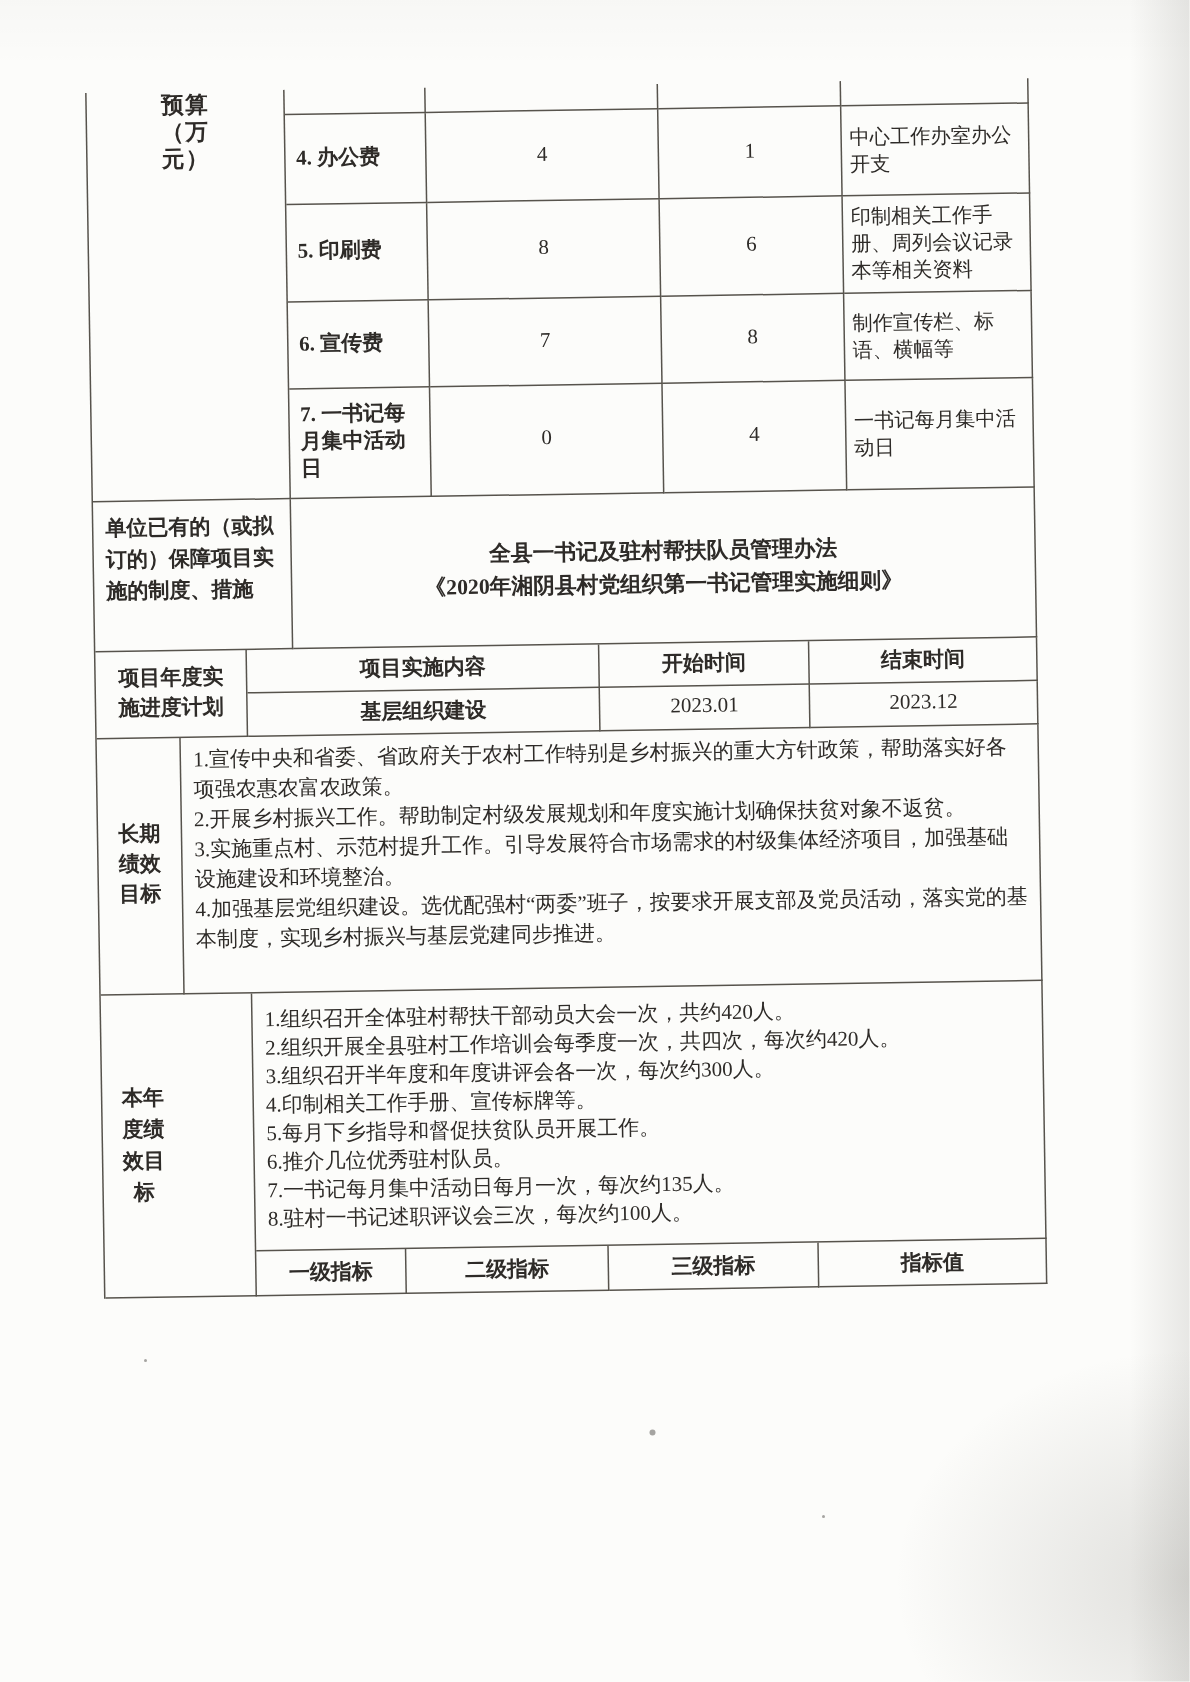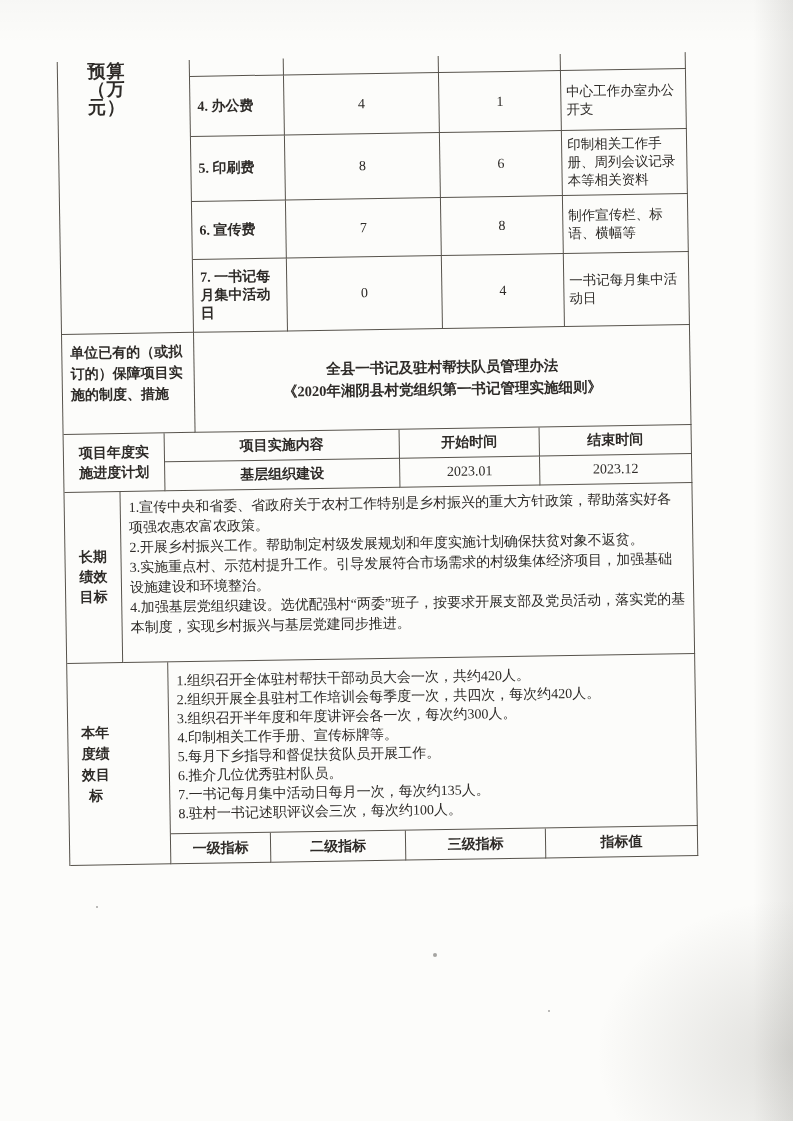--- a/index.html
+++ b/index.html
@@ -21,21 +21,21 @@
     border-left:1px solid #57534c;
     transform:rotate(-0.9deg);
     transform-origin:50% 50%;
     font-size:14px;
   }
   .row { display:flex; width:629px; }
   .cell { border-right:1px solid #57534c; border-bottom:1px solid #57534c; }
 
   
   .budget-label-cell { width:132px; display:flex; justify-content:center; align-items:flex-start; }
-  .budget-label-text { width:4em; font-size:18px; line-height:18px; padding-top:1px; font-weight:600; letter-spacing:1px; }
+  .budget-label-text { width:4em; font-size:15px; line-height:18px; padding-top:1px; font-weight:600; letter-spacing:1px;text-align:center; }
   .budget-right { width:496px; display:flex; flex-direction:column; }
   .b-row { display:flex; width:496px; }
   .c-item { width:94px; padding:3px 3px 3px 7px; display:flex; align-items:center; line-height:18px; font-weight:600; }
   .c-v1 { width:155px; display:flex; align-items:center; justify-content:center; }
   .c-v2 { width:122px; display:flex; align-items:center; justify-content:center; }
   .c-rem { width:125px; padding:3px 5px; display:flex; align-items:center; line-height:18px; font-size:13.5px; }
   .h17{height:17px;} .h60{height:60px;} .h65{height:65px;} .h58{height:58px;} .h73{height:73px;}
 
   
   .sg-label { width:132px; height:100px; padding:8px 7px 4px 8px; line-height:21px; font-weight:700; }

